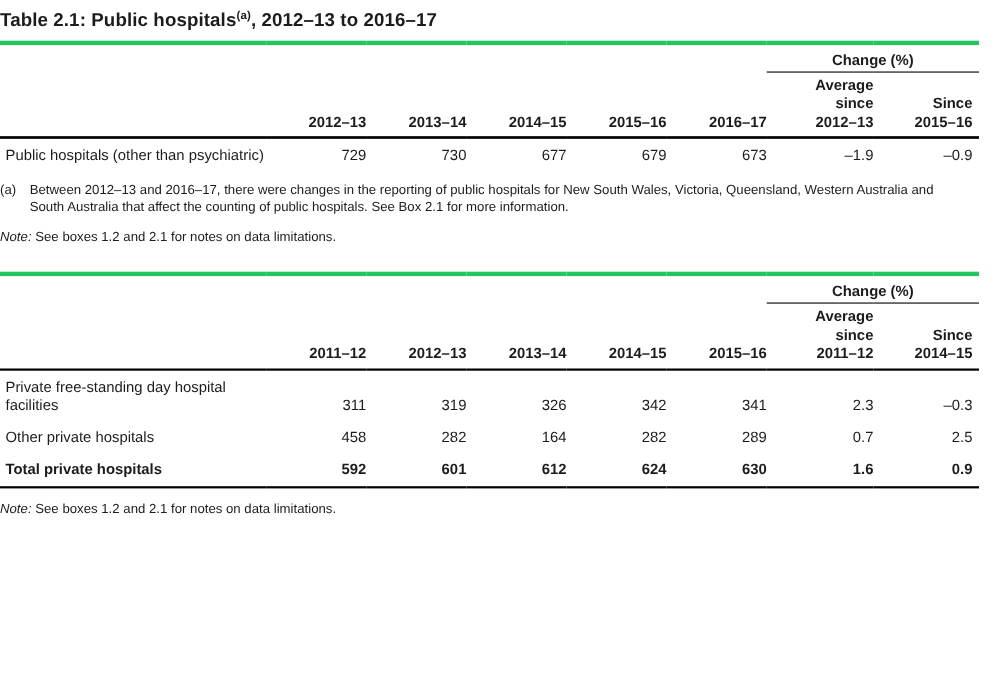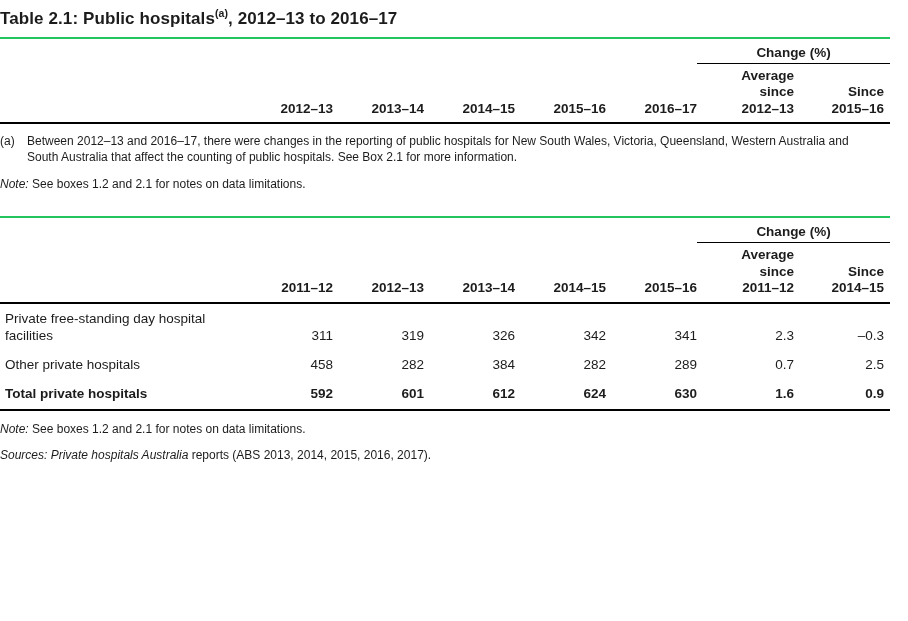--- a/index.html
+++ b/index.html
@@ -18,21 +18,21 @@
     line-height: 22px;
     margin: 0 0 7px 0;
     letter-spacing: 0.1px;
   }
   .tbl-title sup { font-size: 10.5px; line-height: 0; vertical-align: super; }
 
   table {
     border-collapse: collapse;
     table-layout: fixed;
     width: 890px;
-    border-top: 2px solid #22c55e;
+    border-top: 4px solid #22c55e;
   }
   th, td { font-size: 13.5px; padding: 0; margin: 0; }
 
   
   .change-row td { border: none; }
   .change-row .change-head {
     text-align: center;
     font-weight: bold;
     padding: 6px 0 3px 0;
     border-bottom: 1px solid #000;
@@ -118,20 +118,30 @@
           <th>2015–16</th>
           <th>2016–17</th>
           <th class="multi">Average
 since
 2012–13</th>
           <th class="multi">Since
 2015–16</th>
         </tr>
       </thead>
       <tbody>
+        <tr>
+          <td class="label">Public hospitals (other than psychiatric)</td>
+          <td>729</td>
+          <td>730</td>
+          <td>677</td>
+          <td>679</td>
+          <td>673</td>
+          <td>–1.9</td>
+          <td>–0.9</td>
+        </tr>
       </tbody>
     </table>
 
     <div class="fn">
       <span class="fn-label">(a)</span>
       <span class="fn-text">Between 2012–13 and 2016–17, there were changes in the reporting of public hospitals for New South Wales, Victoria, Queensland, Western Australia and South Australia that affect the counting of public hospitals. See Box 2.1 for more information.</span>
     </div>
     <p class="meta"><span class="italic">Note:</span><span> See boxes 1.2 and 2.1 for notes on data limitations.</span></p>
   </section>
 
@@ -175,36 +185,35 @@
           <td>326</td>
           <td>342</td>
           <td>341</td>
           <td>2.3</td>
           <td>–0.3</td>
         </tr>
         <tr>
           <td class="label">Other private hospitals</td>
           <td>458</td>
           <td>282</td>
-          <td>384</td>
+          <td>164</td>
           <td>282</td>
           <td>289</td>
           <td>0.7</td>
           <td>2.5</td>
         </tr>
         <tr class="total">
           <td class="label">Total private hospitals</td>
           <td>592</td>
           <td>601</td>
           <td>612</td>
           <td>624</td>
           <td>630</td>
           <td>1.6</td>
           <td>0.9</td>
         </tr>
       </tbody>
     </table>
 
     <p class="meta"><span class="italic">Note:</span><span> See boxes 1.2 and 2.1 for notes on data limitations.</span></p>
-    <p class="meta"><span class="italic">Sources: Private hospitals Australia</span><span> reports (ABS 2013, 2014, 2015, 2016, 2017).</span></p>
   </section>
 
 </div>
 
 </body></html>

